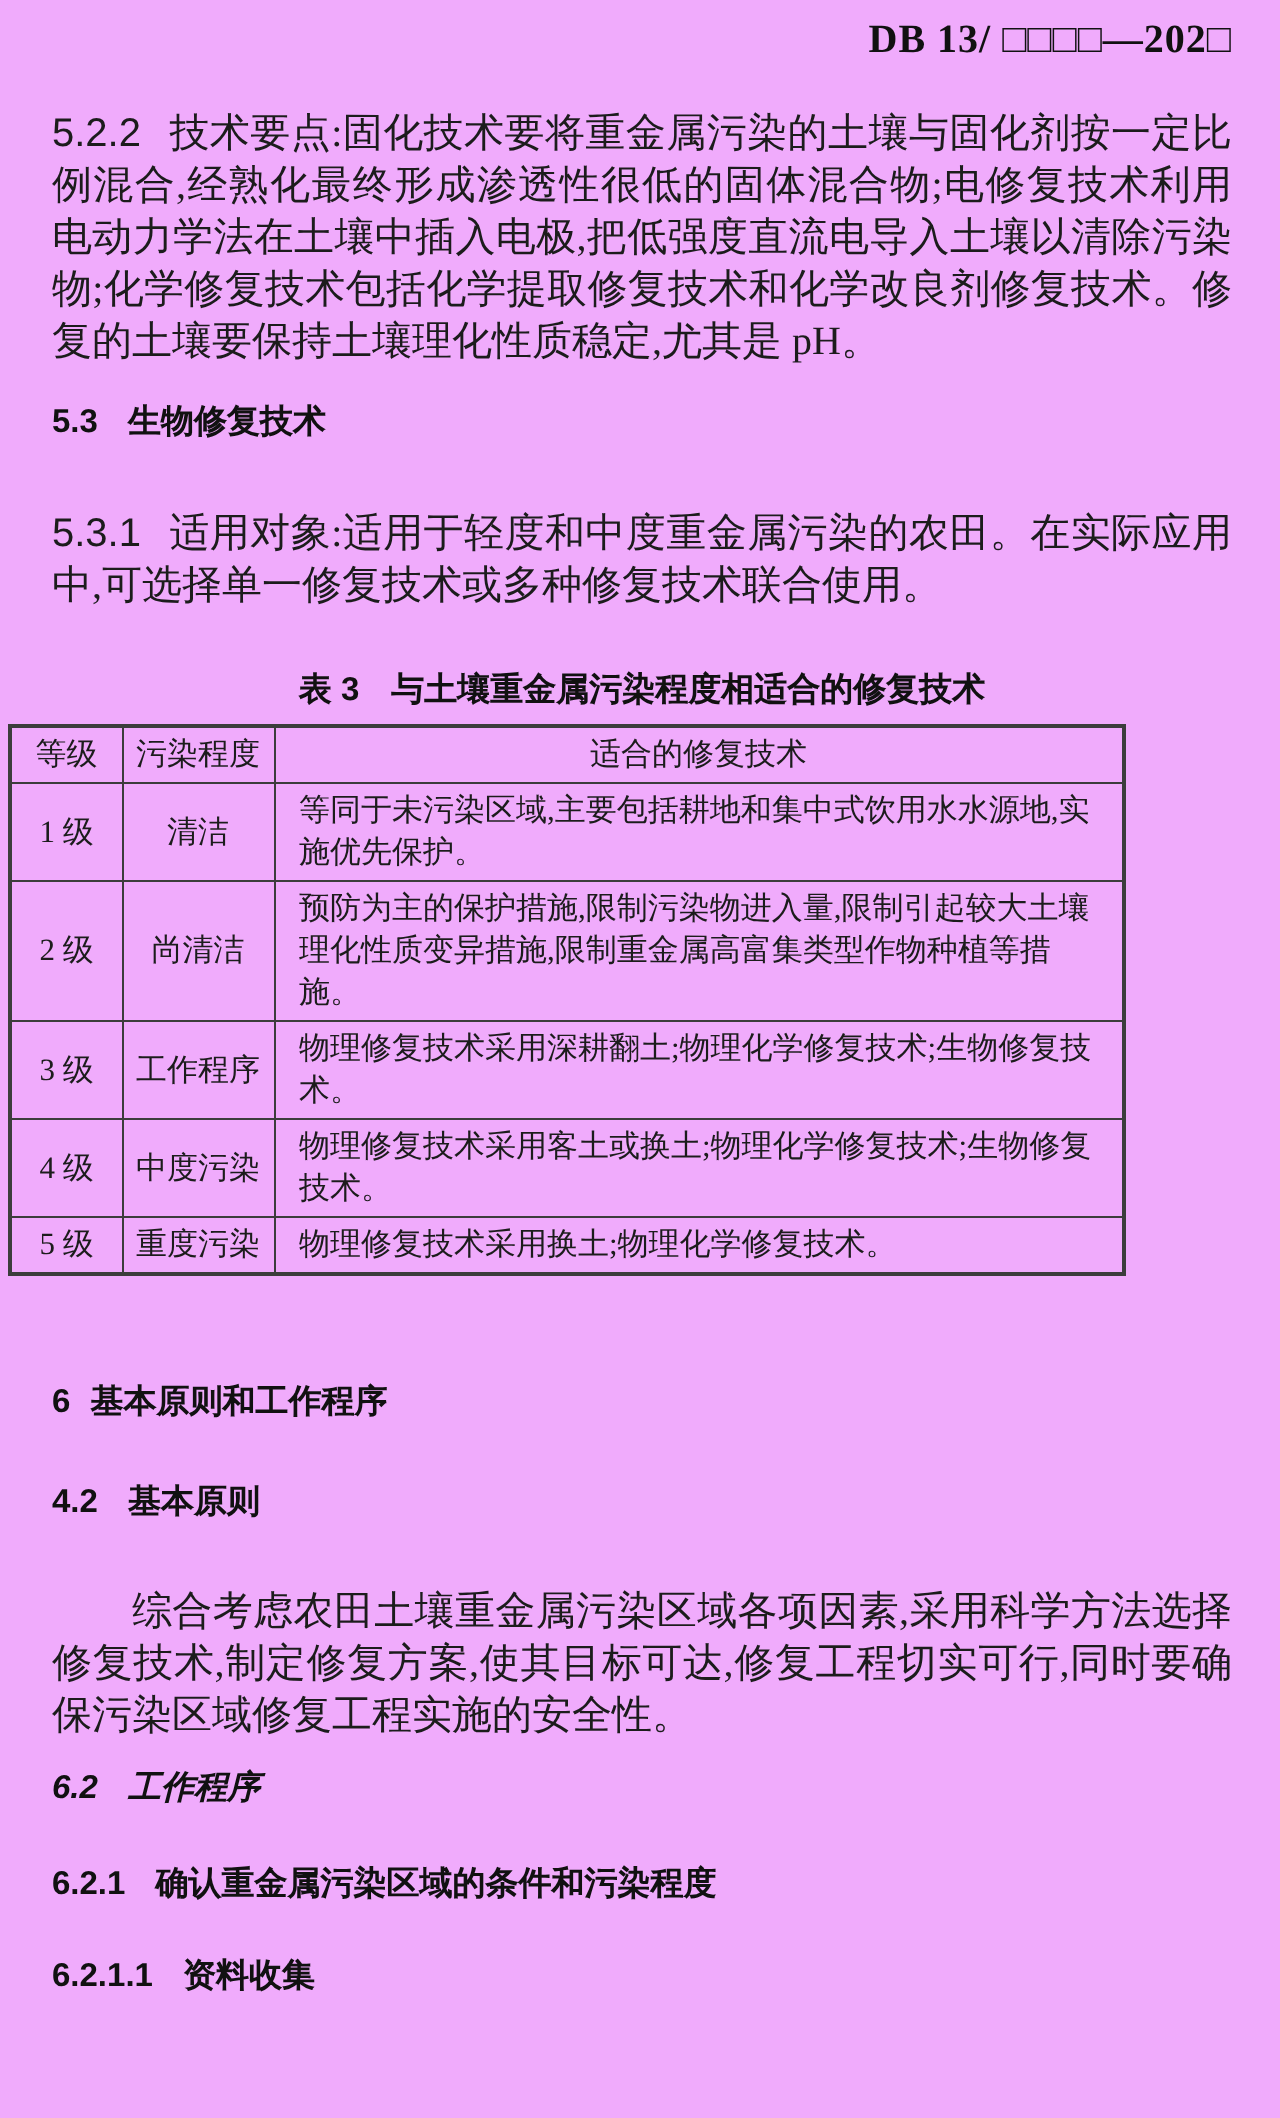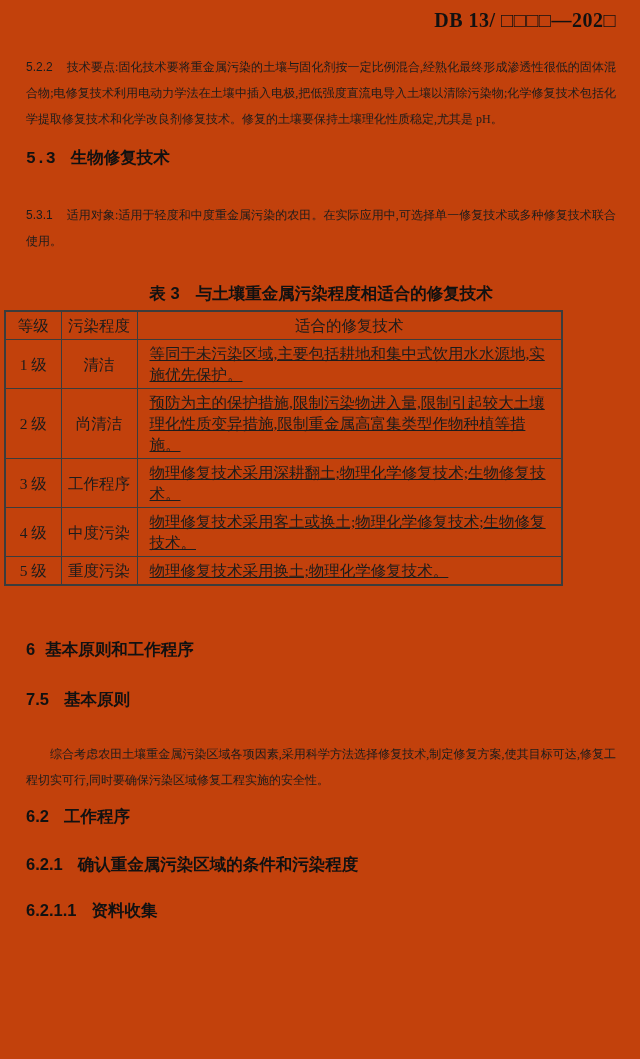--- a/index.html
+++ b/index.html
@@ -2,31 +2,31 @@
 <html lang="zh"><head>
 <meta charset="utf-8">
 <style>
   * { margin:0; padding:0; box-sizing:border-box; }
   html,body { background:#ffffff; }
   body {
     width:640px; height:1059px; overflow:hidden;
     font-family:"Liberation Serif","DejaVu Serif",serif;
     color:#1c1c1c;
   }
-  .page { width:640px; height:1059px; padding:8px 24px 0 26px; background:#c2410c; }
+  .page { width:640px; height:1059px; padding:8px 24px 0 26px; background:#f0abfc; }
 
   .doc-number {
     text-align:right;
     font-family:"Liberation Serif","DejaVu Serif",serif;
     font-weight:bold; font-size:20px; line-height:24px; letter-spacing:0.5px;
     color:#111;
   }
 
   .para {
-    font-size:12px; line-height:26px;
+    font-size:20px; line-height:26px;
     text-align:justify;
     color:#1c1c1c;
   }
   .para .sec-num {
     font-family:"Liberation Sans","DejaVu Sans",sans-serif;
     margin-right:14px;
   }
   .indent { text-indent:2em; }
 
   .heading {
@@ -49,32 +49,32 @@
   }
   table.t3 th, table.t3 td {
     border:1px solid #3c3c3c;
     font-weight:normal;
     font-size:15.5px; line-height:21px;
     vertical-align:middle;
     color:#1c1c1c;
   }
   table.t3 th { padding:3px 2px; text-align:center; }
   td.c-center { text-align:center; padding:3px 2px; }
-  td.c-tech  { text-align:left; padding:3px 8px 3px 12px;text-decoration:underline; }
+  td.c-tech  { text-align:left; padding:3px 8px 3px 12px; }
 
   .mt-p522 { margin-top:22px; }
-  .mt-h53  { margin-top:16px;font-family:Liberation Mono, monospace; }
+  .mt-h53  { margin-top:16px; }
   .mt-p531 { margin-top:32px; }
   .mt-p532 { margin-top:16px; }
   .mt-cap  { margin-top:28px; }
   .mt-tbl  { margin-top:6px; }
   .mt-h6   { margin-top:52px; }
   .mt-h61  { margin-top:28px; }
   .mt-p61  { margin-top:31px; }
-  .mt-h62  { margin-top:12px; }
+  .mt-h62  { margin-top:12px;font-style:italic; }
   .mt-h621 { margin-top:26px; }
   .mt-h6211{ margin-top:24px; }
 </style>
 </head>
 <body>
 
 <div class="page">
 
   <div class="doc-number">DB 13/ □□□□—202□</div>
 
@@ -126,21 +126,21 @@
           <td class="c-center">5 级</td>
           <td class="c-center">重度污染</td>
           <td class="c-tech">物理修复技术采用换土;物理化学修复技术。</td>
         </tr>
       </tbody>
     </table>
   </div>
 
   <div class="heading mt-h6"><span class="h-num" style="margin-right:10px">6</span><span>基本原则和工作程序</span></div>
 
-  <div class="heading mt-h61"><span class="h-num">7.5</span><span>基本原则</span></div>
+  <div class="heading mt-h61"><span class="h-num">4.2</span><span>基本原则</span></div>
 
   <p class="para indent mt-p61">综合考虑农田土壤重金属污染区域各项因素,采用科学方法选择修复技术,制定修复方案,使其目标可达,修复工程切实可行,同时要确保污染区域修复工程实施的安全性。</p>
 
   <div class="heading mt-h62"><span class="h-num">6.2</span><span>工作程序</span></div>
 
   <div class="heading mt-h621"><span class="h-num">6.2.1</span><span>确认重金属污染区域的条件和污染程度</span></div>
 
   <div class="heading mt-h6211"><span class="h-num">6.2.1.1</span><span>资料收集</span></div>
 
 </div>

